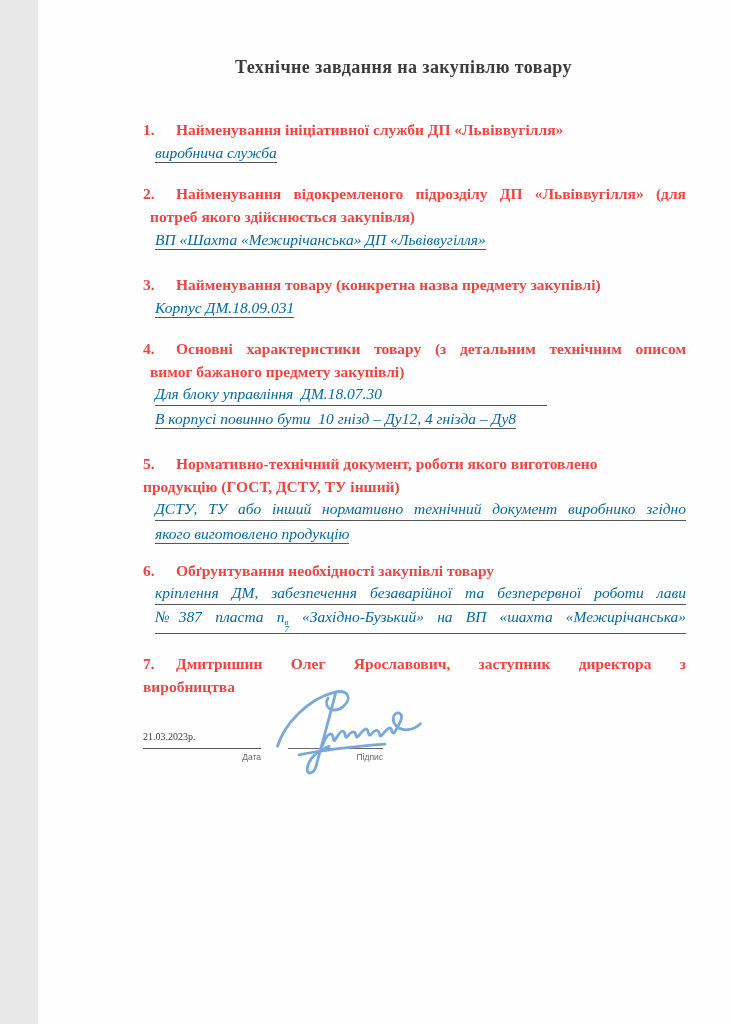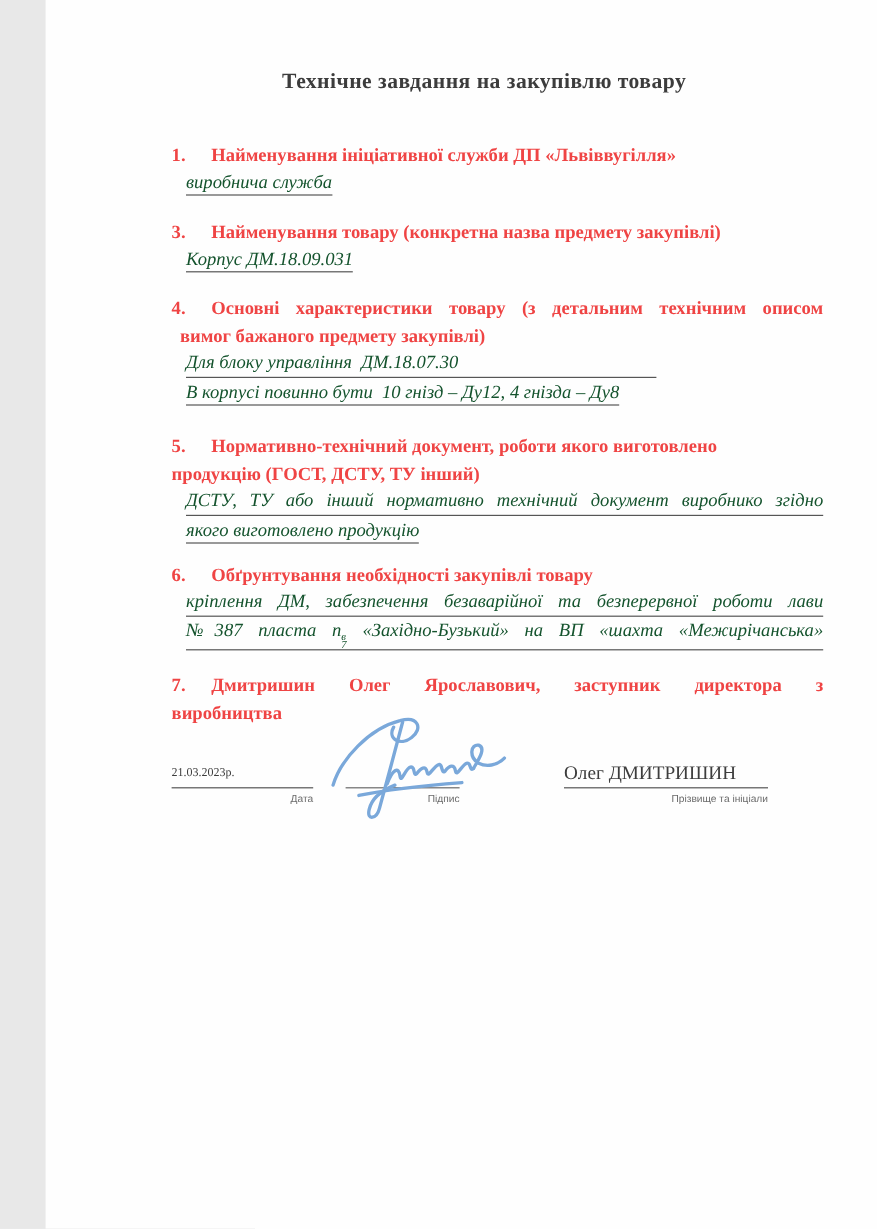--- a/index.html
+++ b/index.html
@@ -26,21 +26,21 @@
   .item.gap-sm{margin-bottom:14px;}
   .hline{
     font-weight:bold;
     font-size:15.5px;
     line-height:23px;
     color:#ef4444;
   }
   .hline .num{display:inline-block;width:33px;}
   .justify{text-align:justify;text-align-last:justify;}
   .cont-indent{margin-left:7px;}
-  .vblock{margin-left:12px;font-style:italic;font-size:15.5px;color:#14532d;}
+  .vblock{margin-left:12px;font-style:italic;font-size:15.5px;color:#0369a1;}
   .vline{line-height:23px;}
   .vline>span.upart{
     border-bottom:1px solid #565656;
     white-space:pre-wrap;
     padding-bottom:1px;
   }
   .vfull{
     border-bottom:1px solid #565656;
     line-height:22px;
     margin-bottom:1px;
@@ -92,20 +92,27 @@
 
   <div class="content">
 
     <div class="item">
       <div class="hline"><span class="num">1.</span><span>Найменування ініціативної служби ДП «Львіввугілля»</span></div>
       <div class="vblock">
         <div class="vline"><span class="upart">виробнича служба</span></div>
       </div>
     </div>
 
+    <div class="item gap-lg">
+      <div class="hline justify"><span class="num">2.</span><span>Найменування відокремленого підрозділу ДП «Львіввугілля» (для</span></div>
+      <div class="hline cont-indent">потреб якого здійснюється закупівля)</div>
+      <div class="vblock">
+        <div class="vline"><span class="upart">ВП «Шахта «Межирічанська» ДП «Львіввугілля»</span></div>
+      </div>
+    </div>
 
     <div class="item">
       <div class="hline"><span class="num">3.</span><span>Найменування товару (конкретна назва предмету закупівлі)</span></div>
       <div class="vblock">
         <div class="vline"><span class="upart">Корпус ДМ.18.09.031</span></div>
       </div>
     </div>
 
     <div class="item gap-lg">
       <div class="hline justify"><span class="num">4.</span><span>Основні характеристики товару (з детальним технічним описом</span></div>
@@ -154,21 +161,17 @@
       </div>
 
       <svg class="scribble" viewBox="0 0 160 95" fill="none" stroke="#7aa8da" stroke-width="2.6" stroke-linecap="round" stroke-linejoin="round">
         <path d="M 6 58 C 12 38, 34 14, 58 8 C 72 4, 76 14, 67 21 C 58 28, 48 22, 53 13"></path>
         <path d="M 60 9 C 55 28, 47 58, 42 76 C 40 84, 32 86, 34 77 C 36 68, 44 62, 54 58"></path>
         <path d="M 48 57 C 52 46, 57 43, 58 51 C 59 57, 62 45, 66 44 C 70 43, 68 52, 71 49 C 74 45, 78 42, 79 48 C 80 53, 84 43, 88 42 C 91 41, 90 50, 93 47 C 96 43, 100 41, 101 47 C 102 52, 106 42, 110 41 C 113 40, 112 48, 115 45"></path>
         <path d="M 115 45 C 119 38, 125 29, 119 27 C 113 26, 111 36, 119 41 C 125 44, 133 43, 139 37"></path>
         <path d="M 26 66 C 50 61, 80 58, 106 56"></path>
       </svg>
 
-      <div class="sig-col sig-name">
-        <div class="sig-text">Олег ДМИТРИШИН</div>
-        <div class="sig-label">Прізвище та ініціали</div>
-      </div>
 
     </div>
 
   </div>
 </div>
 
 </body></html>

